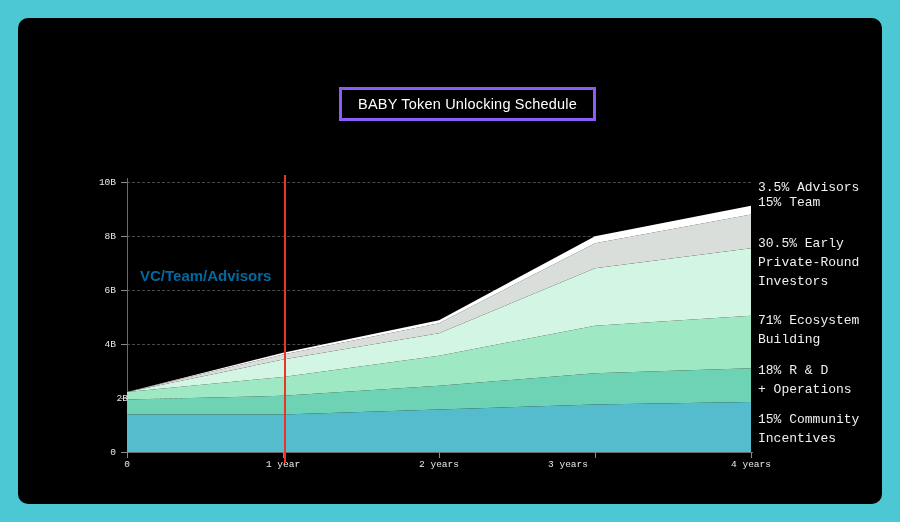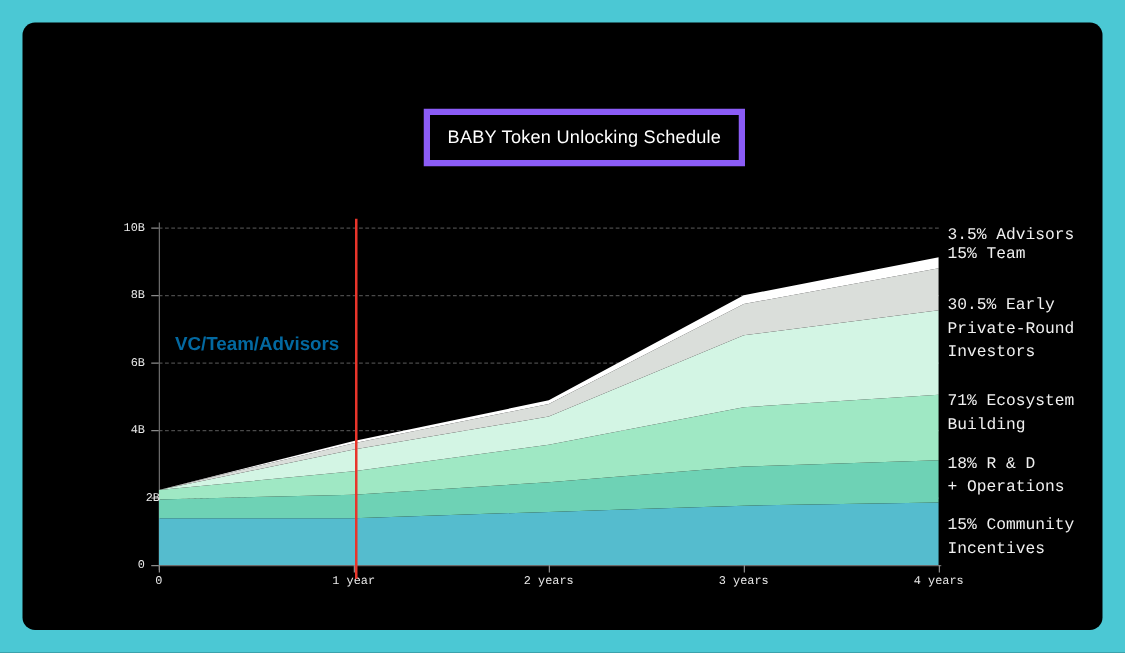--- a/index.html
+++ b/index.html
@@ -19,22 +19,22 @@
     left: 18px; top: 18px;
     width: 864px; height: 486px;
     background: #000000;
     border-radius: 10px;
     overflow: hidden;
   }
   
   #title-box {
     position: absolute;
     left: 321px; top: 69px;
-    width: 257px; height: 46px;
-    border: 5px solid #8b5cf6;
+    width: 257px; height: 34px;
+    border: 3px solid #8b5cf6;
     display: flex; align-items: center; justify-content: center;
     background: #000;
   }
   #title-text {
     color: #ffffff;
     font-size: 14.5px;
     font-family: "Liberation Sans", sans-serif;
     letter-spacing: 0.2px;
     white-space: nowrap;
   }
@@ -177,21 +177,21 @@
 
     <div class="xtick-mark" style="left:109px"></div>
     <div class="xtick-mark" style="left:265px"></div>
     <div class="xtick-mark" style="left:421px"></div>
     <div class="xtick-mark" style="left:577px"></div>
     <div class="xtick-mark" style="left:733px"></div>
 
     <div class="xtick-label" style="left:109px">0</div>
     <div class="xtick-label" style="left:265px">1 year</div>
     <div class="xtick-label" style="left:421px">2 years</div>
-    <div class="xtick-label" style="left:577px">3 years</div>
+    <div class="xtick-label" style="left:550px">3 years</div>
     <div class="xtick-label" style="left:733px">4 years</div>
 
     <div id="cliff-line"></div>
 
     <div class="annot" id="annot-vc">VC/Team/Advisors</div>
 
     <div class="side-label" style="top:161px">3.5% Advisors</div>
     <div class="side-label" style="top:176px">15% Team</div>
     <div class="side-label" style="top:217px">30.5% Early
 Private-Round

